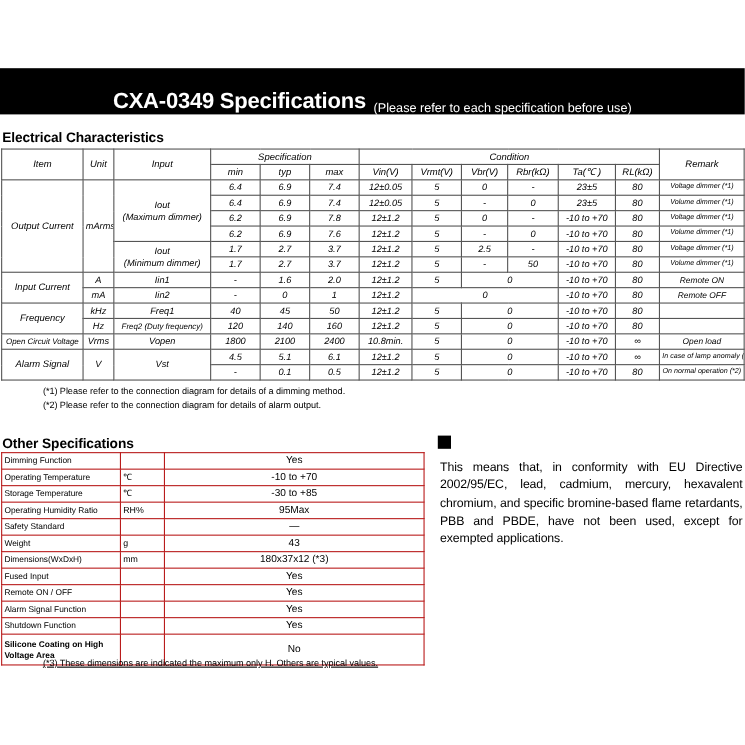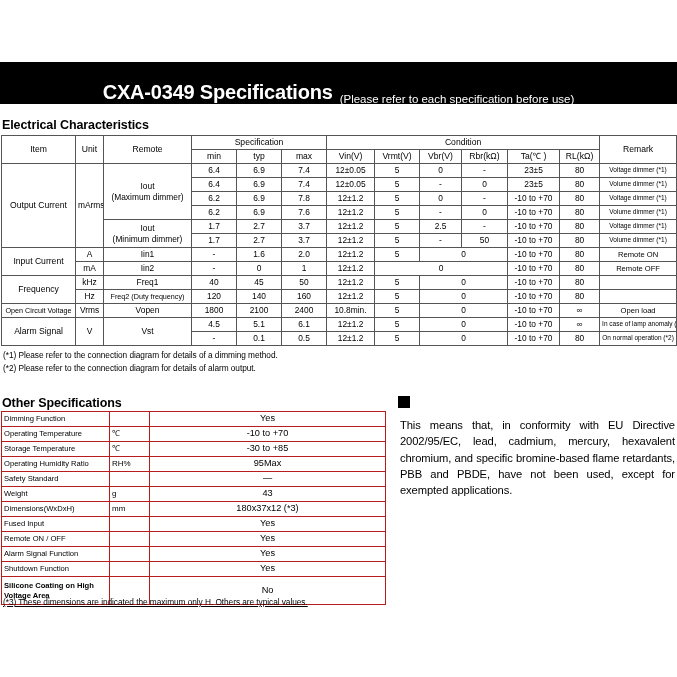--- a/index.html
+++ b/index.html
@@ -72,20 +72,21 @@
     left: 1px;
     top: 135px;
     width: 675px;
   }
   table.ec {
     border-collapse: collapse;
     width: 675px;
     table-layout: fixed;
     font-size: 8.4px;
     line-height: 1.05;
+    font-style: italic;
   }
   table.ec td, table.ec th {
     border: 1px solid #555555;
     padding: 0 2px;
     font-weight: normal;
     text-align: center;
     vertical-align: middle;
     height: 13px;
     overflow: hidden;
     white-space: nowrap;
@@ -108,20 +109,21 @@
   .sym2 {
     display: block;
     line-height: 1.25;
   }
 
   
   .footnote {
     position: absolute;
     font-size: 8.3px;
     letter-spacing: -0.05px;
+    margin-left: 36px;
   }
   #fn1 { left: 3px; top: 350px; }
   #fn2 { left: 3px; top: 363px; }
   #fn3 { left: 3px; top: 597px; text-decoration: underline; }
 
   
   .os-wrap {
     position: absolute;
     left: 1px;
     top: 411px;
@@ -215,21 +217,21 @@
           <col style="width:42px">
           <col style="width:46px">
         <col style="width:52px">
           <col style="width:40px">
           <col style="width:77px">
       </colgroup>
       <thead>
         <tr>
           <th class="itemcell" rowspan="2">Item</th>
           <th class="unitcell" rowspan="2">Unit</th>
-          <th class="symcell" rowspan="2">Remote</th>
+          <th class="symcell" rowspan="2">Input</th>
           <th colspan="3">Specification</th>
           <th colspan="6">Condition</th>
           <th rowspan="2">Remark</th>
         </tr>
         <tr>
           <th>min</th>
           <th>typ</th>
           <th>max</th>
           <th>Vin(V)</th>
           <th>Vrmt(V)</th>

